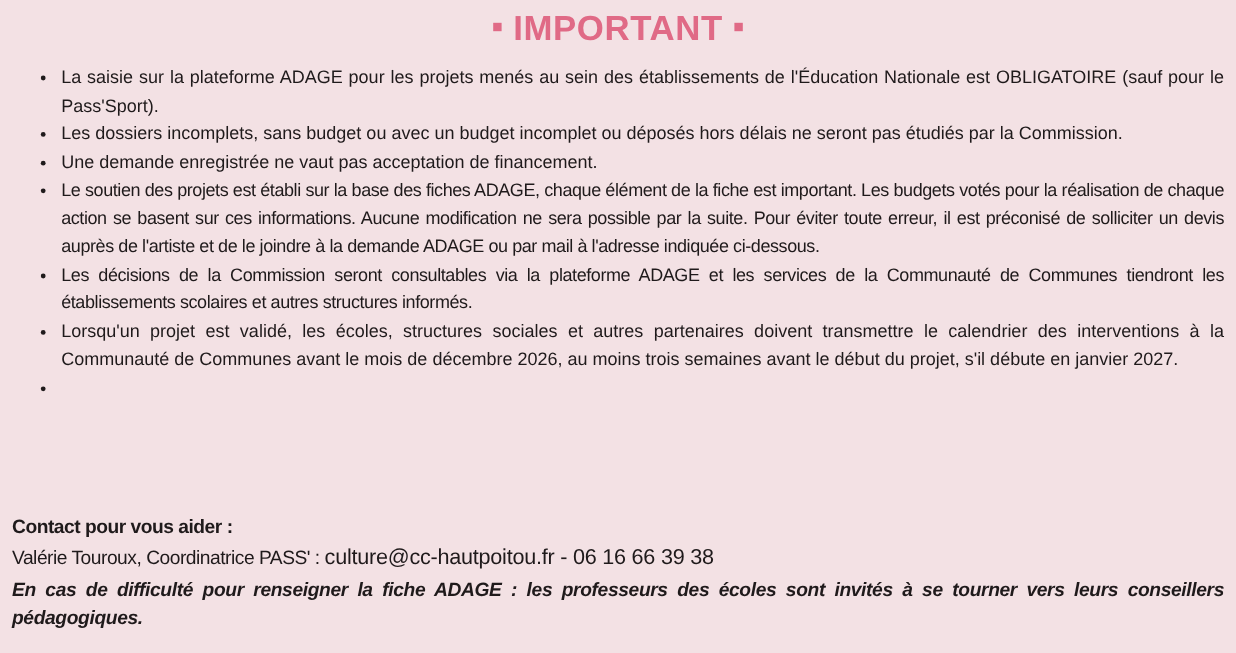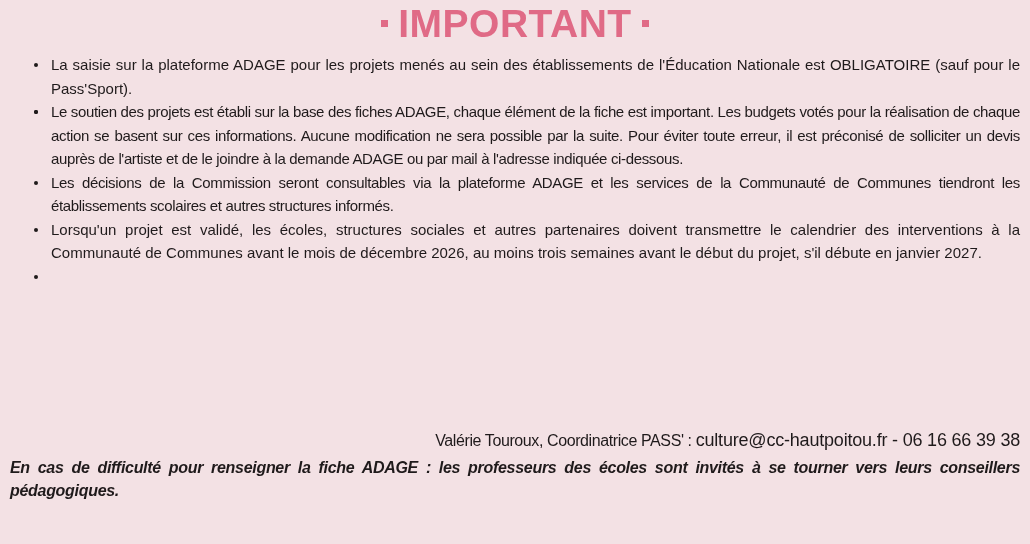--- a/index.html
+++ b/index.html
@@ -15,21 +15,21 @@
       overflow: hidden;
       position: relative;
     }
     .title {
       position: absolute;
       top: 4px;
       left: 0;
       width: 1030px;
       text-align: center;
       font-weight: bold;
-      font-size: 39px;
+      font-size: 29px;
       line-height: 40px;
       color: #e06a86;
       letter-spacing: 0.5px;
     }
     .title .sq {
       display: inline-block;
       width: 7px;
       height: 7px;
       background: #e06a86;
       vertical-align: middle;
@@ -73,21 +73,20 @@
       width: 1010px;
       font-size: 16px;
       line-height: 24px;
     }
     .contact-title {
       font-weight: bold;
       letter-spacing: -0.4px;
     }
     .contact-line {
       letter-spacing: -0.4px;
-      text-align: right;
     }
     .contact-line .email {
       font-size: 18px;
       letter-spacing: -0.2px;
     }
     .help {
       margin-top: 3px;
       font-style: italic;
       text-align: justify;
       line-height: 23px;
@@ -102,34 +101,40 @@
   <span class="sq"></span><span>IMPORTANT</span><span class="sq"></span>
 </div>
 
 <ul class="bullets">
   <li>
     <span class="dot"></span>
     <span>La saisie sur la plateforme ADAGE pour les projets menés au sein des établissements de l'Éducation Nationale est OBLIGATOIRE (sauf pour le Pass'Sport).</span>
   </li>
   <li>
     <span class="dot"></span>
+    <span>Les dossiers incomplets, sans budget ou avec un budget incomplet ou déposés hors délais ne seront pas étudiés par la Commission.</span>
+  </li>
+  <li>
+    <span class="dot"></span>
+    <span>Une demande enregistrée ne vaut pas acceptation de financement.</span>
   </li>
   <li class="condensed">
     <span class="dot"></span>
     <span>Le soutien des projets est établi sur la base des fiches ADAGE, chaque élément de la fiche est important. Les budgets votés pour la réalisation de chaque action se basent sur ces informations. Aucune modification ne sera possible par la suite. Pour éviter toute erreur, il est préconisé de solliciter un devis auprès de l'artiste et de le joindre à la demande ADAGE ou par mail à l'adresse indiquée ci-dessous.</span>
   </li>
   <li class="condensed">
     <span class="dot"></span>
     <span>Les décisions de la Commission seront consultables via la plateforme ADAGE et les services de la Communauté de Communes tiendront les établissements scolaires et autres structures informés.</span>
   </li>
   <li>
     <span class="dot"></span>
     <span>Lorsqu'un projet est validé, les écoles, structures sociales et autres partenaires doivent transmettre le calendrier des interventions à la Communauté de Communes avant le mois de décembre 2026, au moins trois semaines avant le début du projet, s'il débute en janvier 2027.</span>
   </li>
   <li>
     <span class="dot"></span>
   </li>
 </ul>
 
 <div class="contact">
+  <div class="contact-title">Contact pour vous aider :</div>
   <div class="contact-line"><span>Valérie Touroux, Coordinatrice PASS' : </span><span class="email">culture@cc-hautpoitou.fr</span><span class="email"> - </span><span class="email">06 16 66 39 38</span></div>
   <div class="help">En cas de difficulté pour renseigner la fiche ADAGE : les professeurs des écoles sont invités à se tourner vers leurs conseillers pédagogiques.</div>
 </div>
 
 </body></html>

